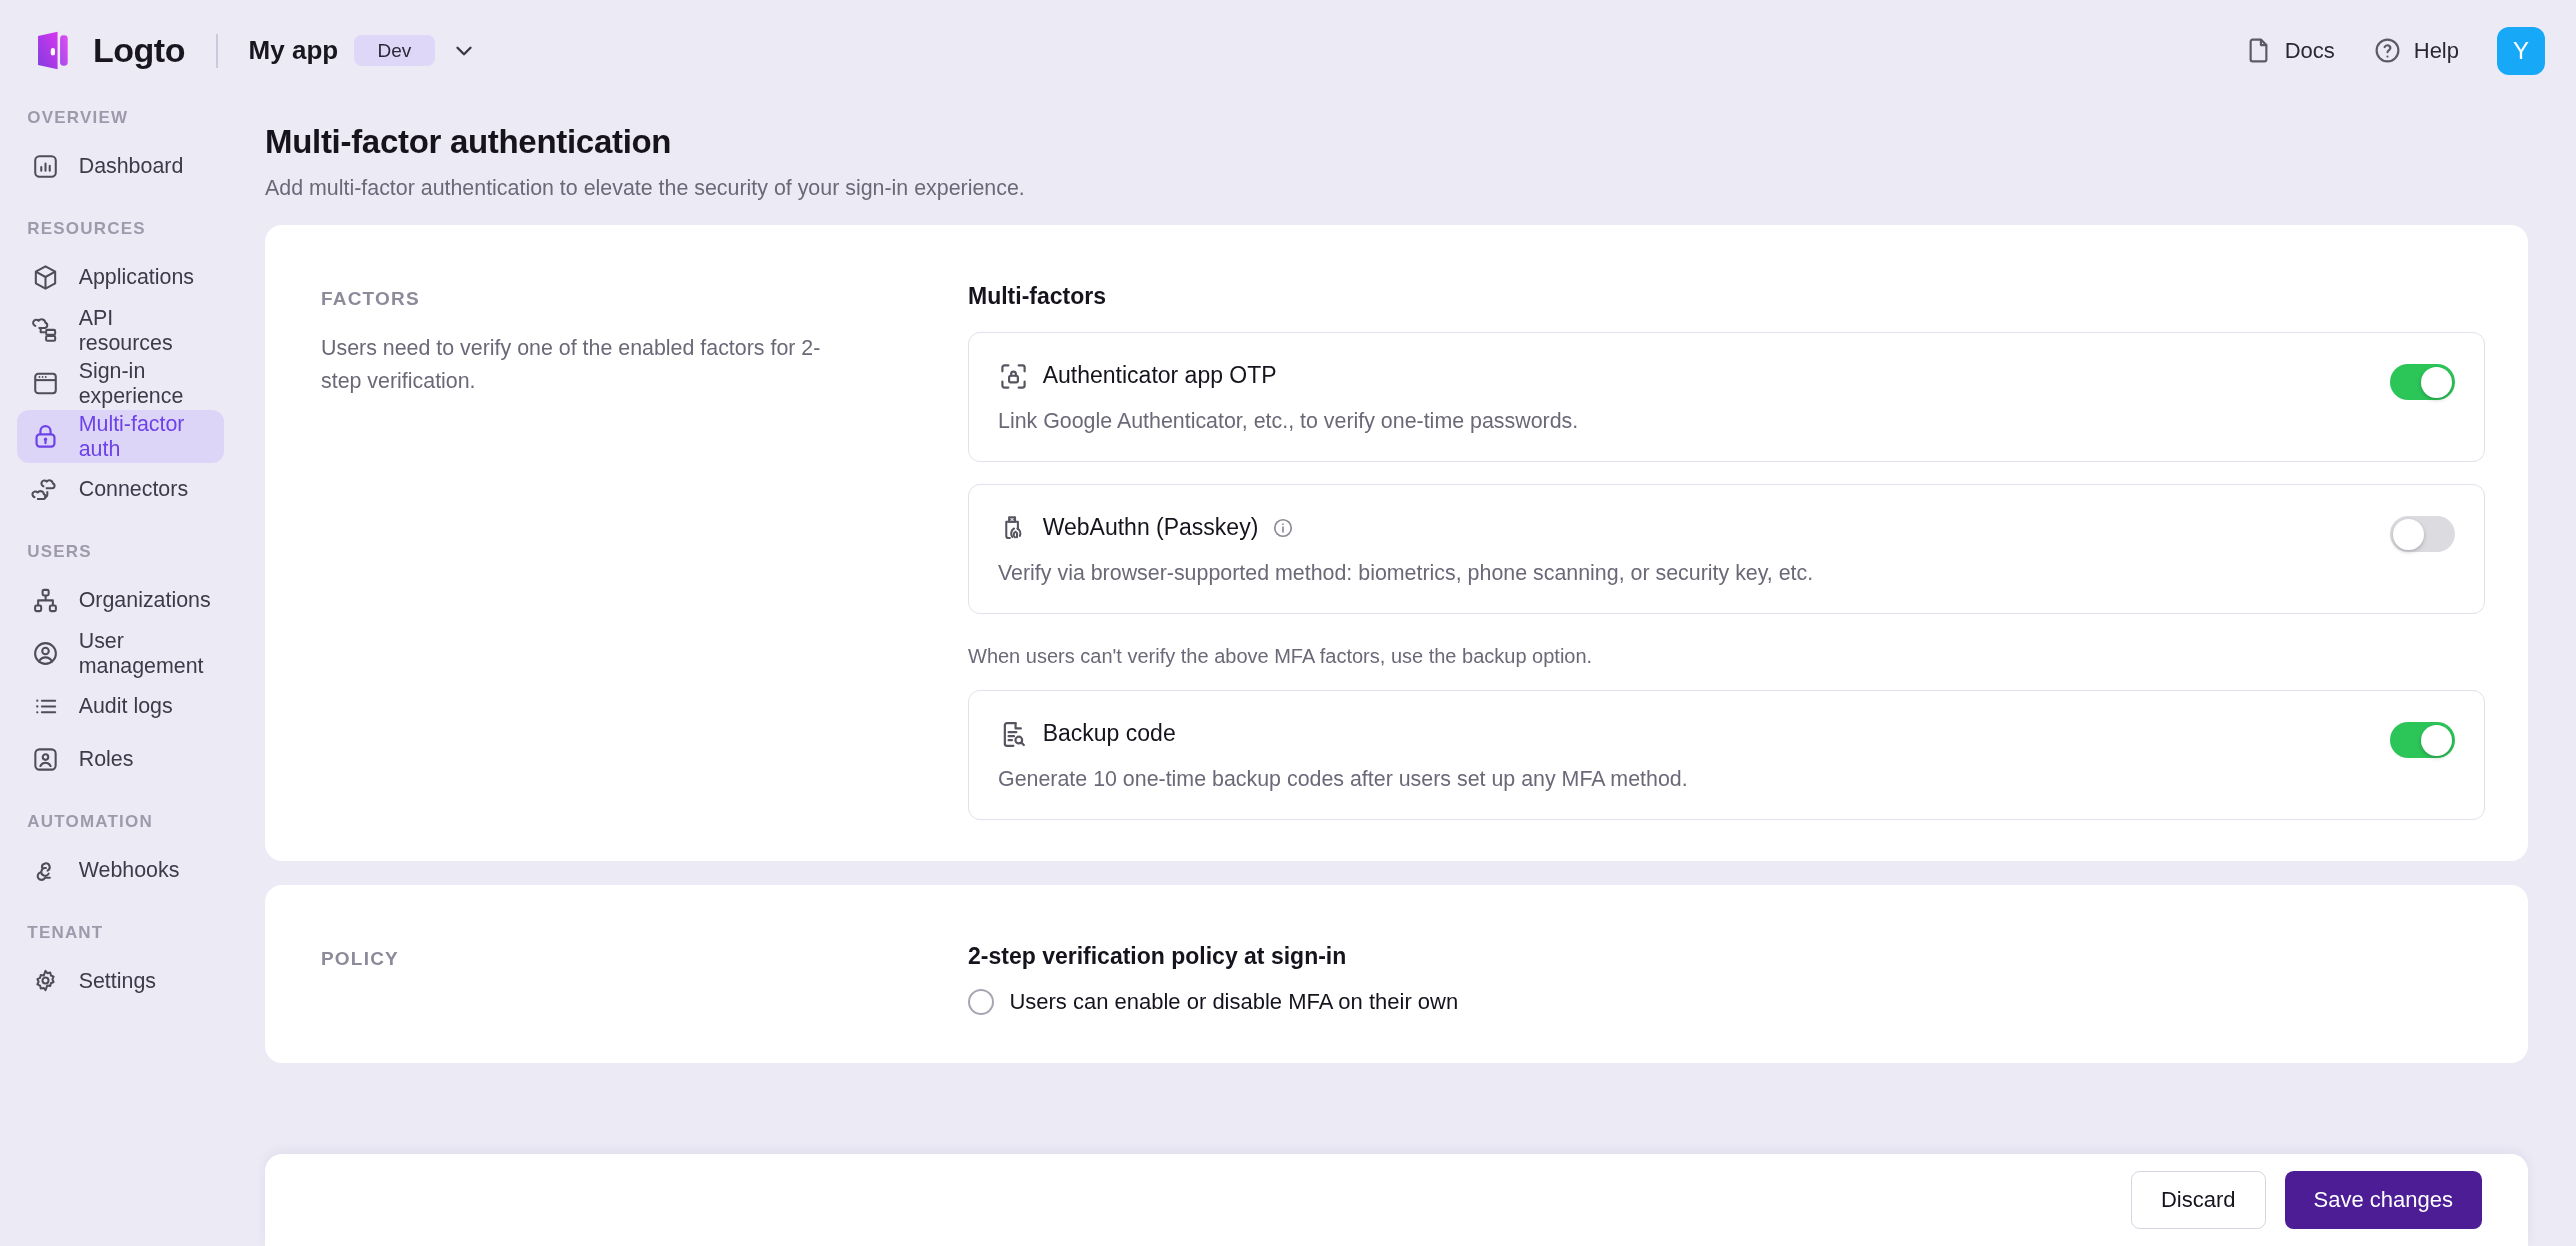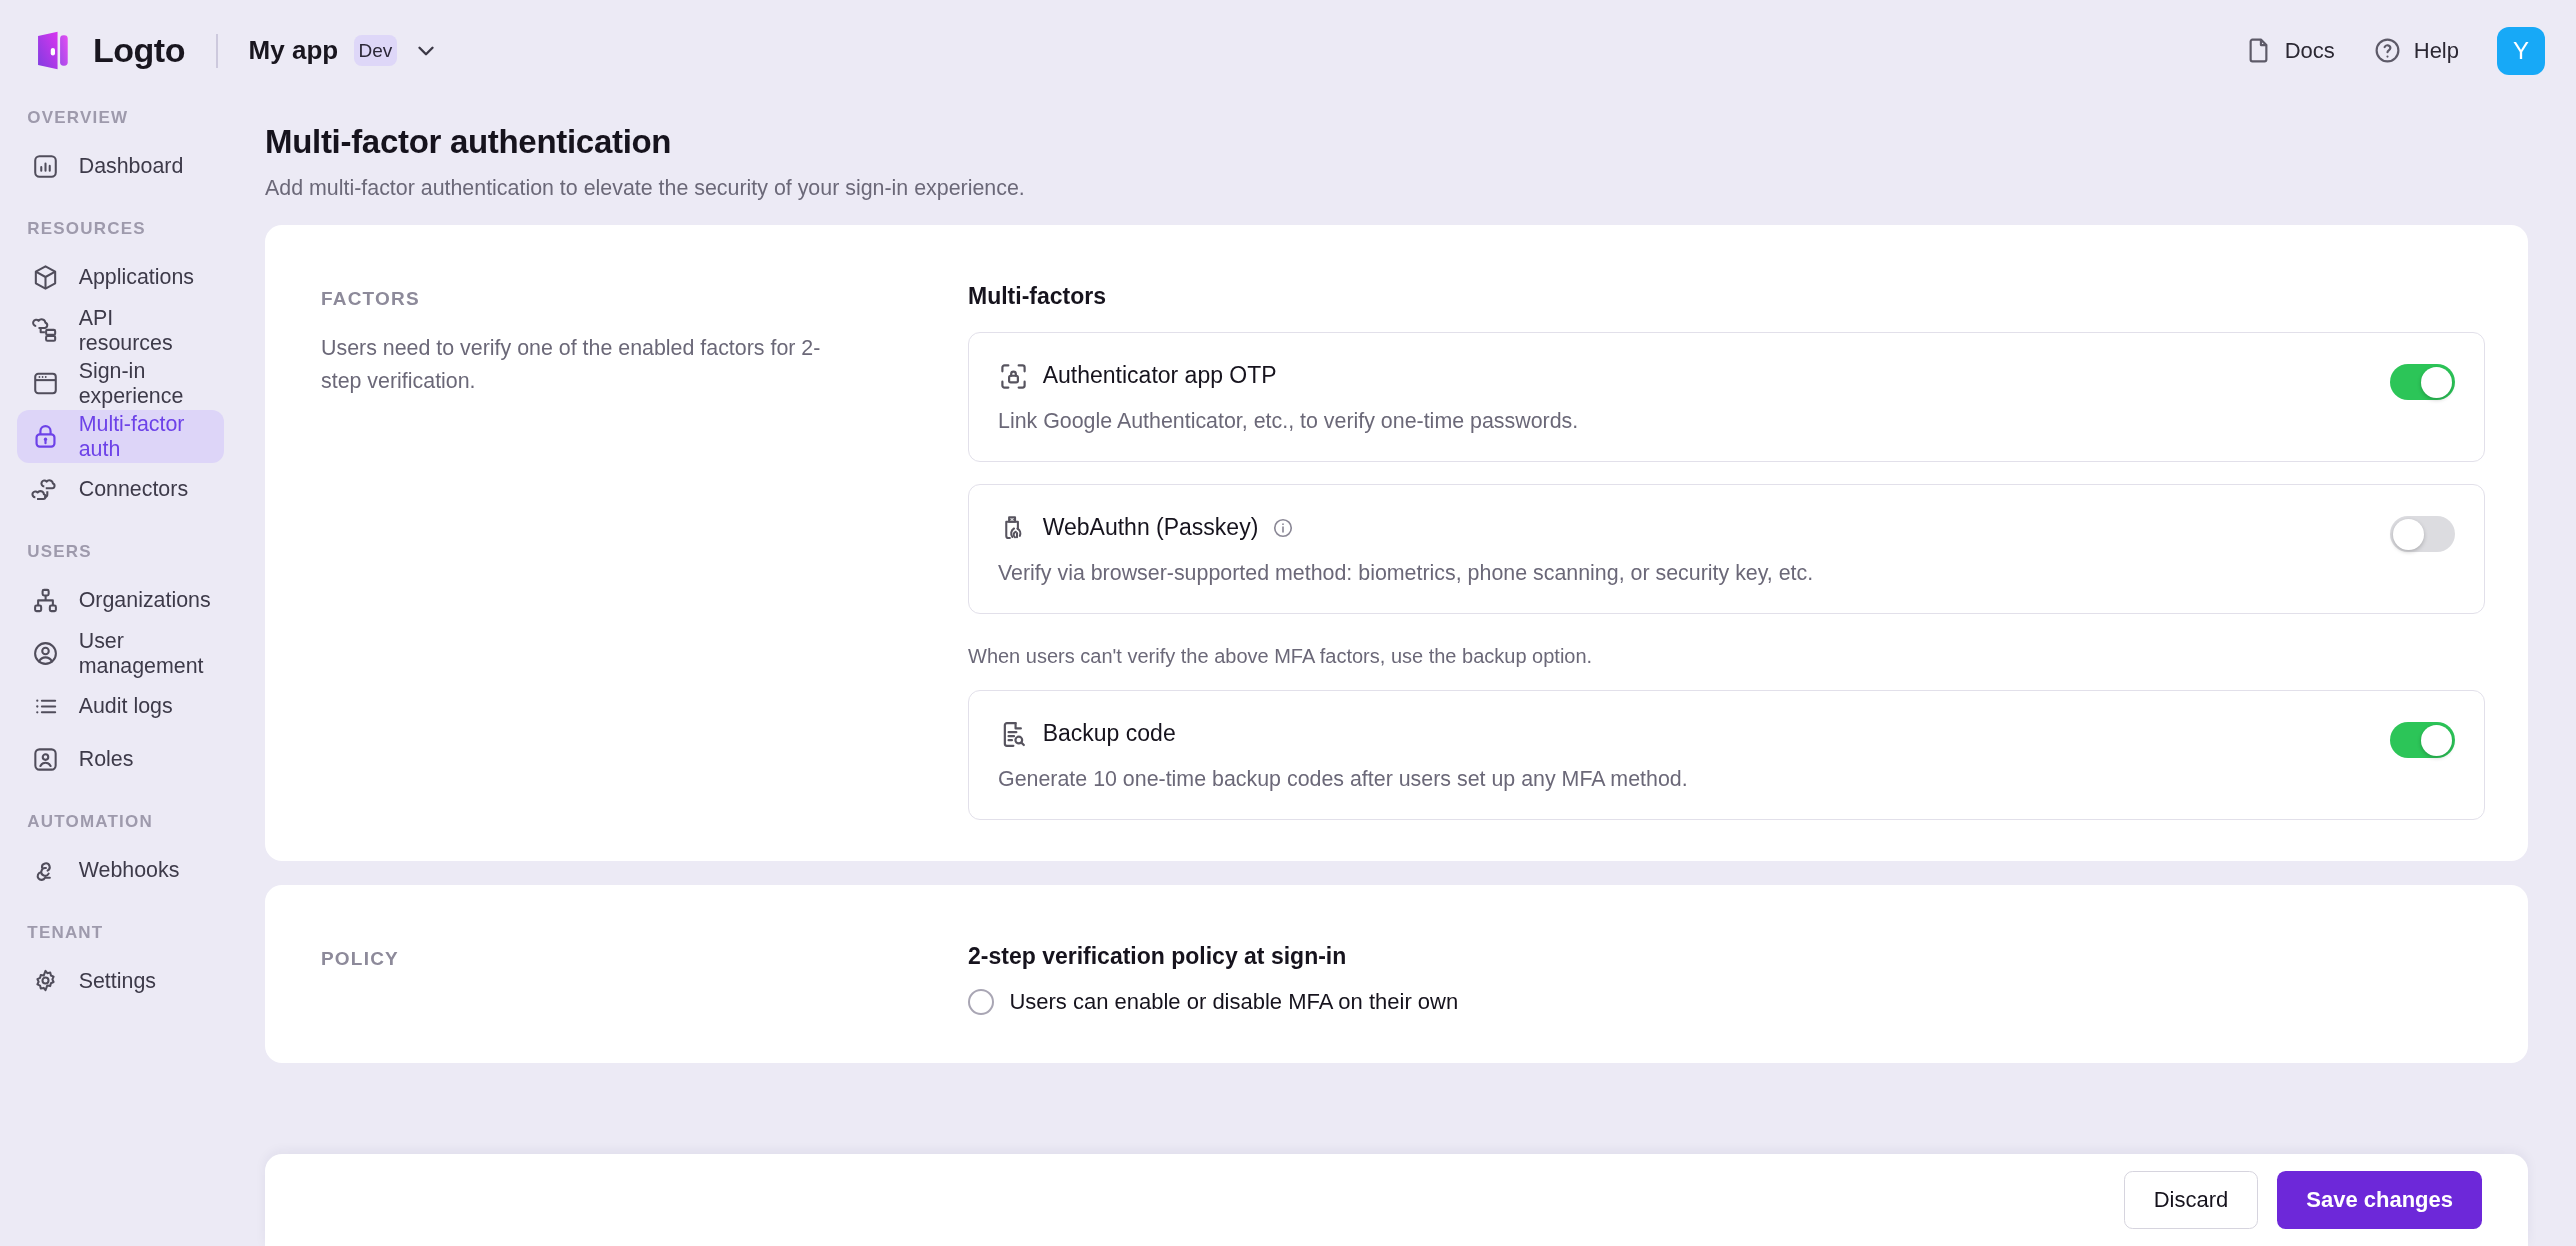--- a/index.html
+++ b/index.html
@@ -22,21 +22,21 @@
   .logo-name {
     font-size: 34px; font-weight: 700; color: #19161f; letter-spacing: -0.5px;
   }
   .brand-divider {
     width: 1.7px; height: 34px; background: #cdc9dd; margin: 0 31px;
   }
   .app-switch { display: flex; align-items: center; gap: 15.4px; cursor: pointer; }
   .app-name { font-size: 26px; font-weight: 700; color: #19161f; }
   .dev-badge {
     background: #ded7f8; color: #2c2838; font-size: 19px; font-weight: 400;
-    padding: 6px 5px; border-radius: 7.7px; line-height: 1;
+    padding: 6px 24px; border-radius: 7.7px; line-height: 1;
   }
   .chev { width: 26px; height: 26px; display: block; }
   .topbar-right {
     margin-left: auto; display: flex; align-items: center; gap: 38px;
   }
   .tb-link {
     display: flex; align-items: center; gap: 12px; cursor: pointer;
     font-size: 22px; color: #2b2833;
   }
   .tb-ico { width: 29px; height: 29px; display: block; flex: none; }
@@ -147,21 +147,21 @@
   }
   .btn {
     font-family: "Liberation Sans", sans-serif; font-size: 22px;
     border-radius: 8.6px; cursor: pointer; line-height: 1;
   }
   .btn-discard {
     background: #fff; border: 1.3px solid #d6d4de; color: #16131d;
     padding: 17px 29px;
   }
   .btn-save {
-    background: #6d28d9; border: none; color: #fff; font-weight: 700;
+    background: #4c1d95; border: none; color: #fff; font-weight: 400;
     padding: 18px 29px;
   }
 </style>
 </head>
 <body>
 
 <div class="topbar">
   <div class="brand">
     <span class="logo-mark">
       <svg width="38" height="39" viewBox="0 0 44 46">

